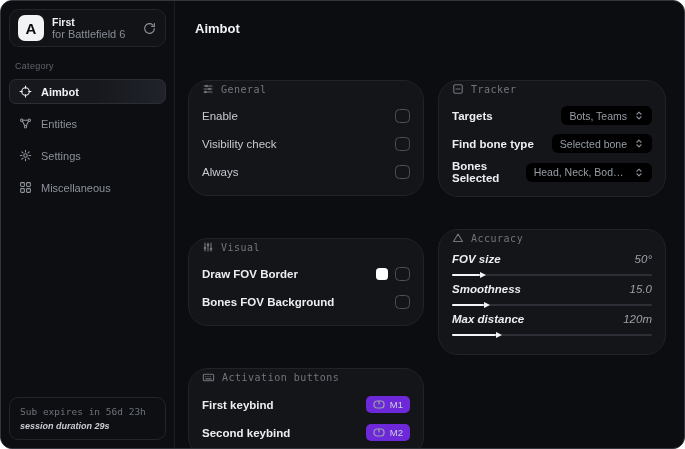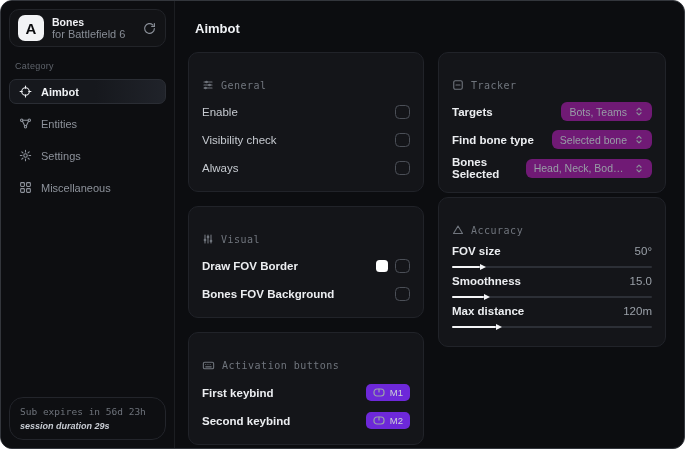--- a/index.html
+++ b/index.html
@@ -16,62 +16,62 @@
   .logo-name { font-size:10.5px; font-weight:bold; color:#f0f1f4; }
   .logo-sub { font-size:11px; color:#878c95; }
   .refresh-btn { color:#8a8f98; width:16px; height:16px; cursor:pointer; display:flex; align-items:center; justify-content:center; }
   .cat-label { font-size:9px; color:#5f646c; margin:14px 0 8px 6px; letter-spacing:.3px; }
   .nav-item { display:flex; align-items:center; gap:9px; height:25px; padding:0 9px; border-radius:7px; margin-bottom:7px; font-size:11px; color:#8d929b; border:1px solid transparent; cursor:pointer; }
   .nav-item .nicon { width:13px; height:13px; display:flex; align-items:center; justify-content:center; }
   .nav-item.selected {
     background:linear-gradient(90deg, #16181d 55%, #20232a 100%);
     border-color:#2a2d34; color:#f0f2f5; font-weight:bold;
   }
-  .sub-box { position:absolute; left:8px; right:8px; bottom:8px; border:1px solid #23252b; border-radius:14px; padding:8px 10px; background:#0e0f12; }
+  .sub-box { position:absolute; left:8px; right:8px; bottom:8px; border:1px solid #23252b; border-radius:9px; padding:8px 10px; background:#0e0f12; }
   .sub-line1 { font-family:"DejaVu Sans Mono", monospace; font-size:9.5px; color:#6e737b; margin-bottom:4px; }
   .sub-line2 { font-size:9px; font-weight:bold; color:#c9cdd4;font-style:italic; }
   
   .main { flex:1; padding:14px 20px 14px 13px; position:relative; }
   .page-title { font-size:13px; font-weight:bold; color:#f0f2f5; margin:6px 0 16px 7px; }
   .cols { display:flex; gap:14px; align-items:flex-start; }
   .col-left { width:236px; flex:0 0 236px; display:flex; flex-direction:column; gap:14px; }
   .col-right { width:228px; flex:0 0 228px; display:flex; flex-direction:column; gap:4px; }
-  .card { background:#141519; border:1px solid #212329; border-radius:10px; padding:26px 13px 12px 13px; width:100%; }
+  .card { background:#141519; border:1px solid #212329; border-radius:20px; padding:2px 13px 12px 13px; width:100%;margin-top:28px; }
   .card-header { display:flex; align-items:center; gap:7px; color:#70757d; font-family:"DejaVu Sans Mono", monospace; font-size:10px; letter-spacing:.5px; margin-bottom:9px; }
   .card-header svg { flex:0 0 auto; }
   .row { display:flex; align-items:center; justify-content:space-between; min-height:23px; margin-top:5px; }
   .row-label { font-size:11.5px; color:#c6cad0; }
   .row-label.bright { color:#eceef1; font-weight:bold; }
   .row-right { display:flex; align-items:center; gap:7px; }
   .checkbox { width:15px; height:14px; border:1.5px solid #4b4f57; border-radius:4.5px; background:transparent; cursor:pointer; }
   .swatch { width:12px; height:12px; border-radius:3.5px; cursor:pointer; }
   .keybadge { display:flex; align-items:center; gap:5px; background:#6d28d9; border-radius:5px; padding:3px 7px; font-size:9.5px; font-weight:normal; color:#ccd0d6; cursor:pointer; }
   .keybadge svg { color:#9aa0a8; }
-  .dropdown { display:flex; align-items:center; gap:7px; background:#701a75; border-radius:6px; padding:3.5px 8px; font-size:10.5px; color:#989ea6; cursor:pointer; white-space:nowrap; }
+  .dropdown { display:flex; align-items:center; gap:7px; background:#000000; border-radius:6px; padding:3.5px 8px; font-size:10.5px; color:#989ea6; cursor:pointer; white-space:nowrap; }
   .dropdown svg { color:#8a9098; }
   
   .slider-group { margin-top:7px; }
-  .slider-head { display:flex; align-items:center; justify-content:space-between; }
+  .slider-head { display:flex; align-items:center; justify-content:space-between;font-style:italic; }
   .slider-value { font-size:11.5px; color:#9aa0a8; }
   .slider-track { position:relative; height:2px; background:#2c2f36; border-radius:2px; margin:9px 0 6px 0; cursor:pointer; }
   .slider-fill { position:absolute; left:0; top:0; height:2px; background:#f4f5f7; border-radius:2px; }
   .slider-fill::after { content:''; position:absolute; right:-6px; top:50%; transform:translateY(-50%);
     border-left:6px solid #f4f5f7; border-top:3.5px solid transparent; border-bottom:3.5px solid transparent; }
   svg { display:block; }
 </style>
 </head>
 <body>
 
 <div class="window">
 
   <div class="sidebar">
     <div class="logo-card">
       <div class="logo-square">A</div>
       <div class="logo-meta">
-        <div class="logo-name">Bones</div>
+        <div class="logo-name">First</div>
         <div class="logo-sub">for Battlefield 6</div>
       </div>
       <div class="refresh-btn">
         <svg width="13" height="13" viewBox="0 0 24 24" fill="none" stroke="currentColor" stroke-width="2.2" stroke-linecap="round">
           <path d="M21 12a9 9 0 1 1-3-6.7"></path>
             <polyline points="21 3 21 8 16 8"></polyline>
         </svg>
       </div>
     </div>
 

